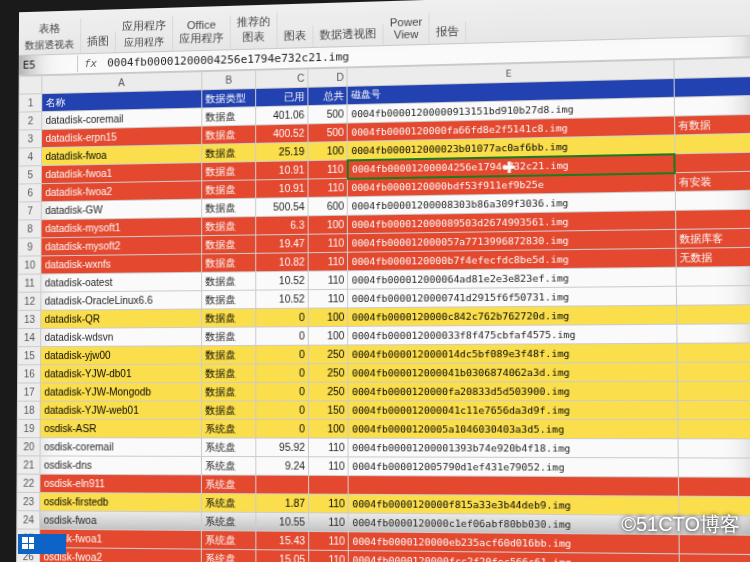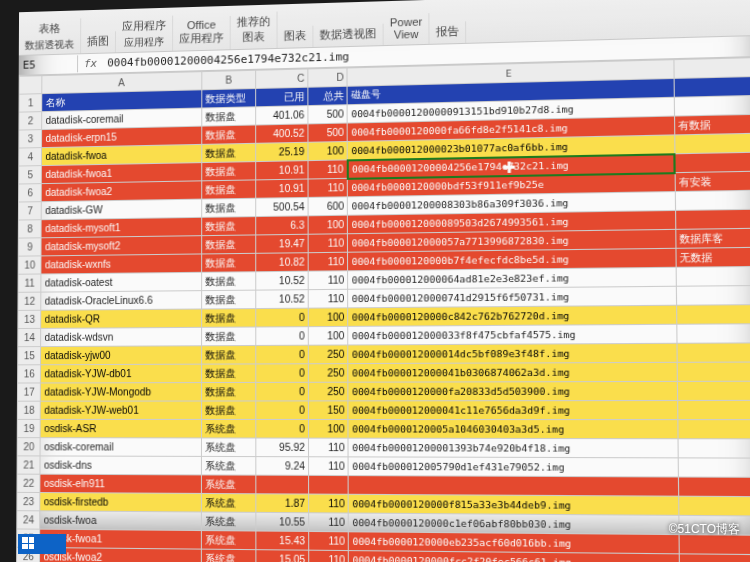--- a/index.html
+++ b/index.html
@@ -100,21 +100,21 @@
   }
   .cursor-plus:before, .cursor-plus:after {
     content:""; position:absolute; background:#fff;
   }
   .cursor-plus:before { left:4px; top:0; width:3px; height:11px;}
   .cursor-plus:after  { top:4px; left:0; height:3px; width:11px;}
 
   
   .watermark {
     position:absolute; right:10px; bottom:24px;
-    color:#fff; font-size:12px; font-family:Arial;
+    color:#fff; font-size:20px; font-family:Arial;
     text-shadow:0 0 4px #000;
   }
   .taskbar {
     position:absolute; left:18px; bottom:8px; height:20px; width:48px;
     background:#0d63c6;
   }
   .winlogo {
     position:absolute; left:4px; top:3px; width:12px; height:12px;
     display:grid; grid-template:1fr 1fr / 1fr 1fr; gap:1px;
   }

